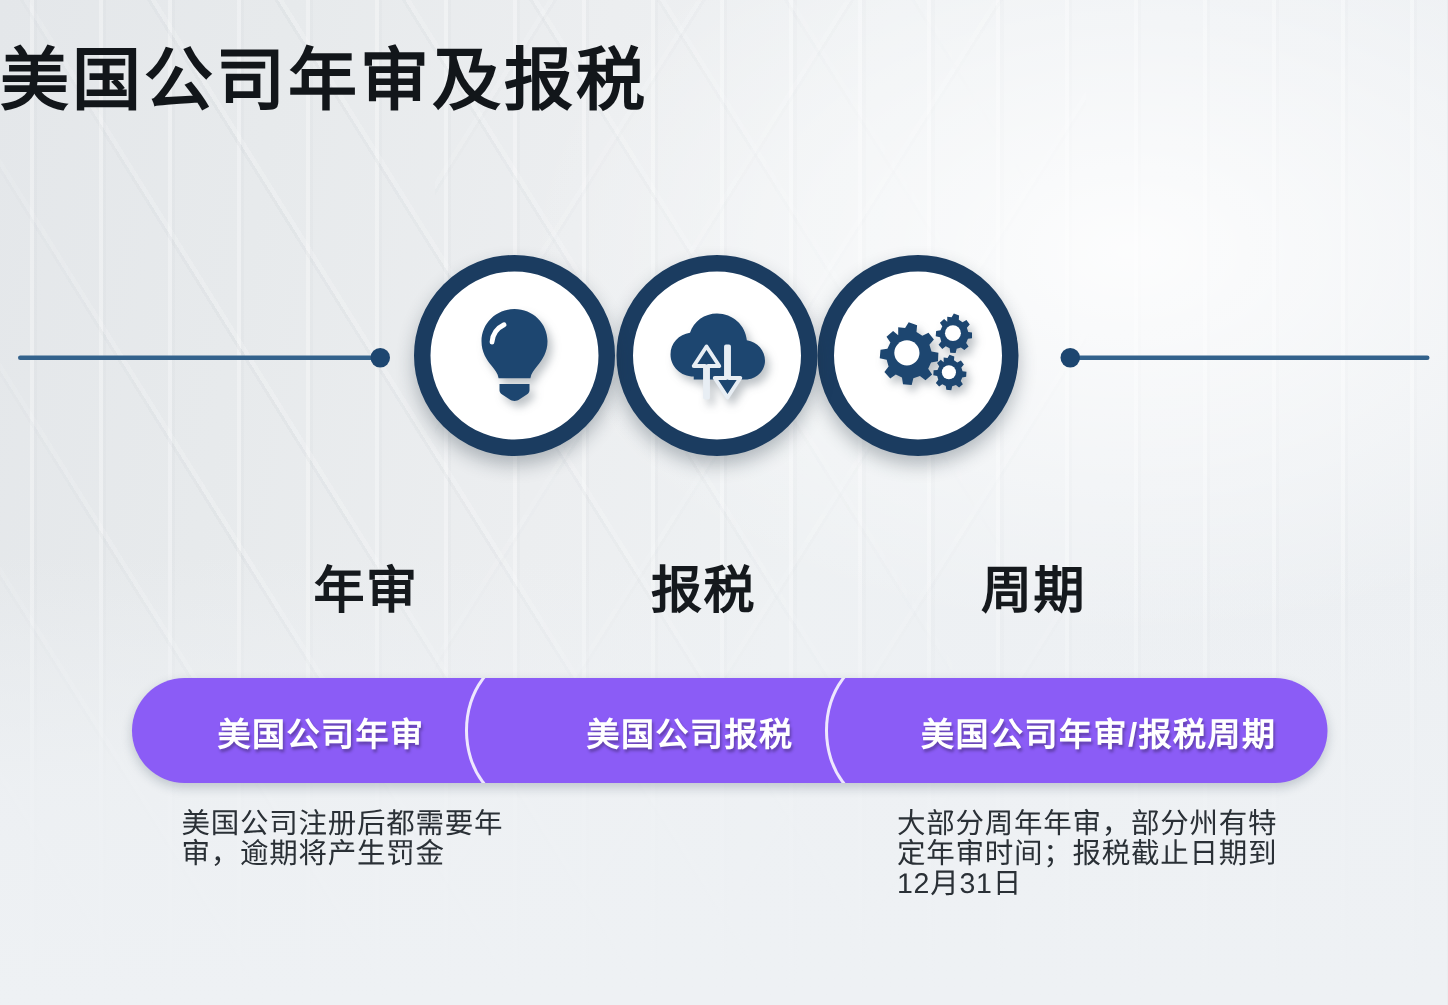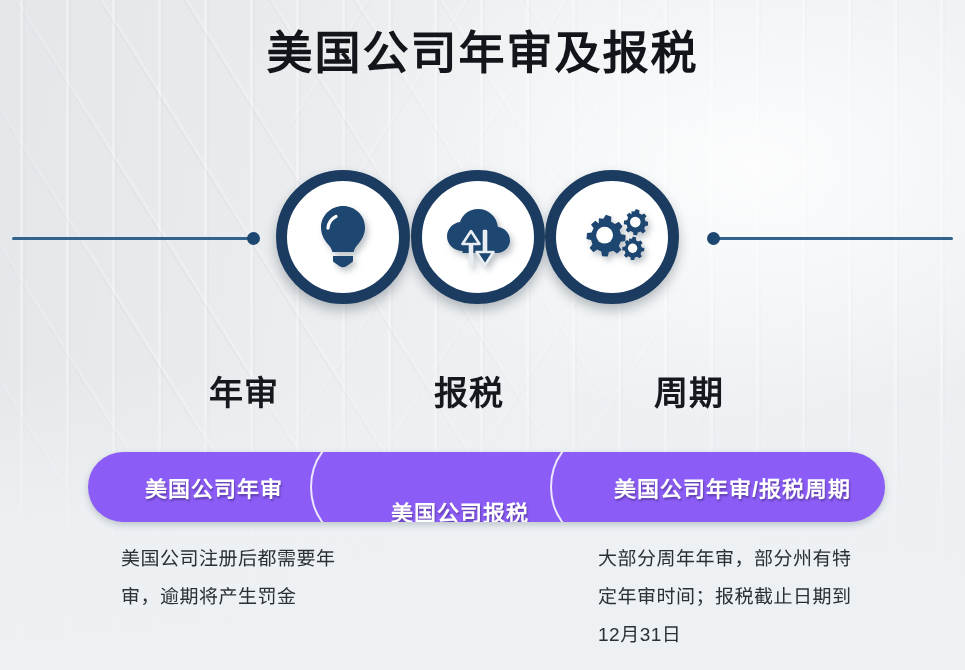--- a/index.html
+++ b/index.html
@@ -95,21 +95,21 @@
       radial-gradient(ellipse 60% 55% at 78% 25%, rgba(255,255,255,.85), rgba(255,255,255,0) 70%),
       linear-gradient(to bottom, rgba(255,255,255,0) 55%, rgba(238,241,244,.85) 78%, #eef1f4 100%);
   }
 
   
   .title {
     position: absolute;
     left: 0;
     right: 0;
     top: 16px;
-    text-align: center;
+    text-align: left;
     font-size: 46px;
     font-weight: bold;
     letter-spacing: 2px;
     color: #12161a;
     z-index: 6;
   }
 
   
   .connector {
     position: absolute;
@@ -209,21 +209,21 @@
     align-items: center;
     justify-content: center;
     color: #ffffff;
     font-size: 22px;
     font-weight: bold;
     letter-spacing: 1px;
     white-space: nowrap;
     text-shadow: 1px 2px 2px rgba(0,0,0,.30);
   }
   .pillseg.s1 { left: 0;    width: 252px; }
-  .pillseg.s2 { left: 252px; width: 240px; margin-top: 24px; }
+  .pillseg.s2 { left: 252px; width: 240px; }
   .pillseg.s3 { left: 492px; width: 305px; }
 
   .pilldiv {
     position: absolute;
     top: -14px;
     width: 74px;
     height: 98px;
     border-radius: 50%;
     border: 2px solid rgba(255,255,255,.85);
     box-sizing: border-box;
@@ -240,21 +240,21 @@
     position: absolute;
     left: 0; right: 0;
     top: 540px;
     height: 110px;
     z-index: 5;
   }
   .bodycol {
     position: absolute;
     top: 0;
     font-size: 19px;
-    line-height: 38px;
+    line-height: 20px;
     color: #2a3036;
     letter-spacing: .5px;
   }
   .bodycol.b1 { left: 121px; width: 216px; }
   .bodycol.b2 { left: 355px; width: 212px; }
   .bodycol.b3 { left: 598px; width: 255px; }
 </style>
 </head>
 <body>
 

